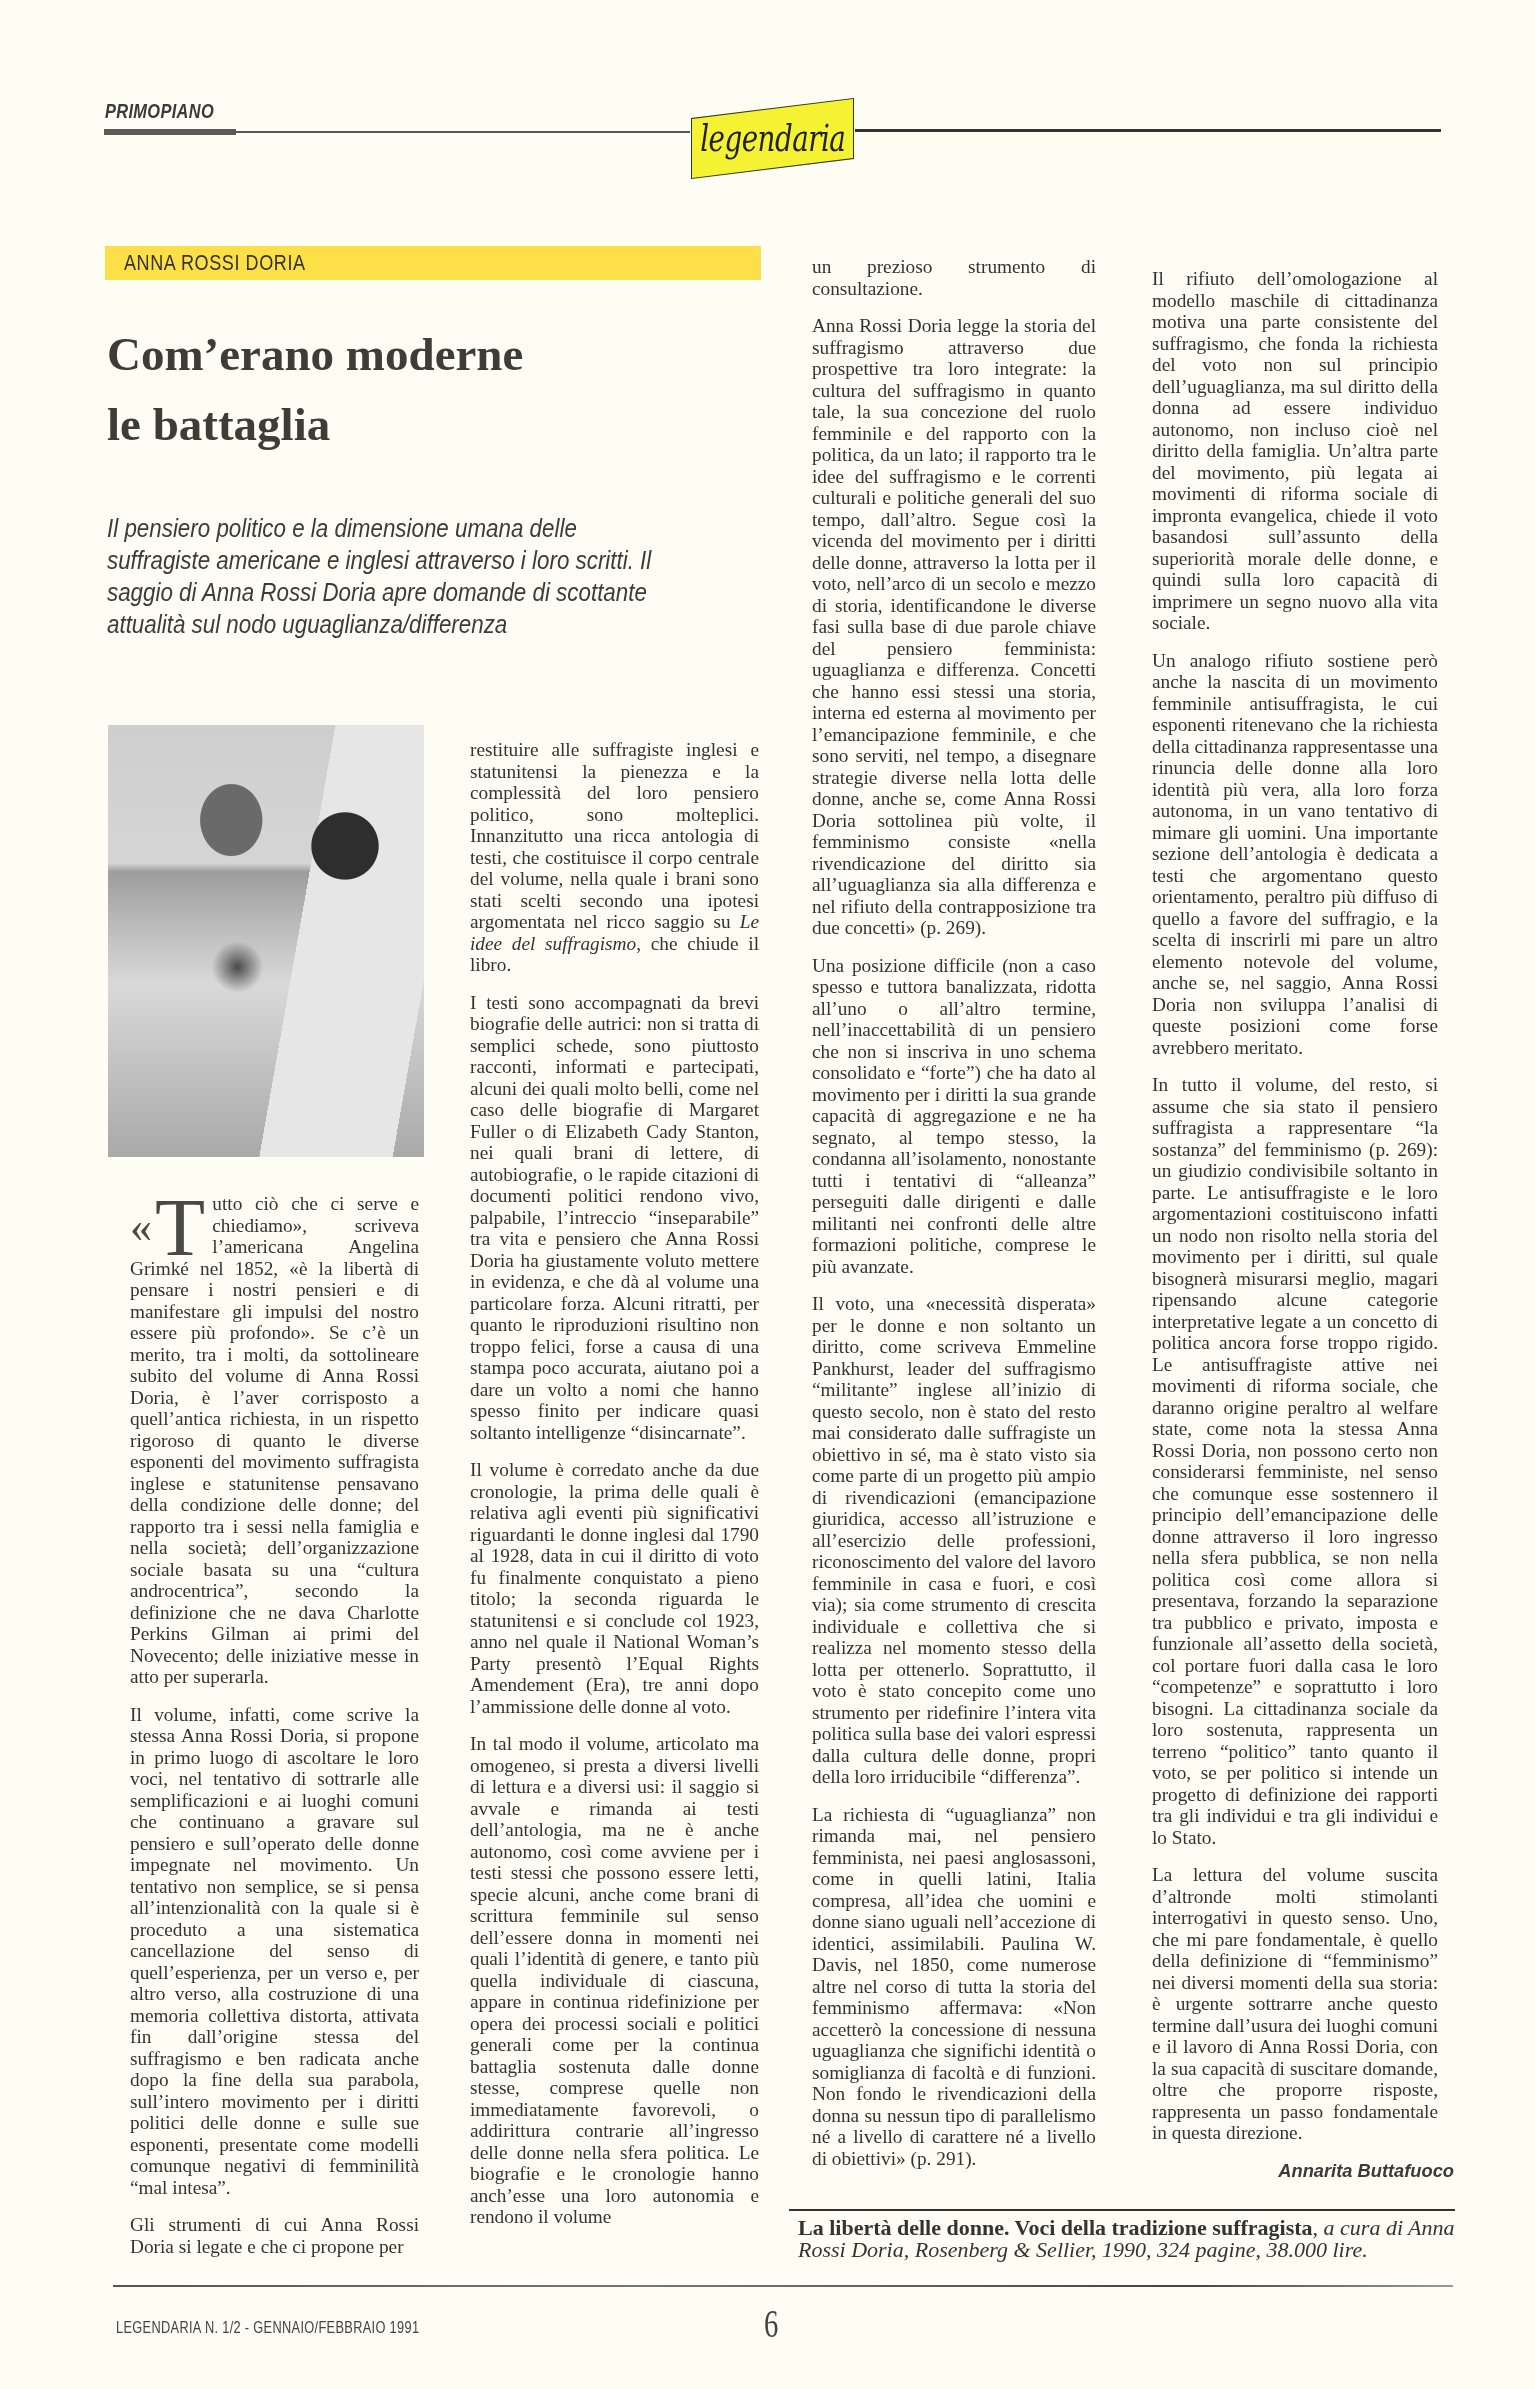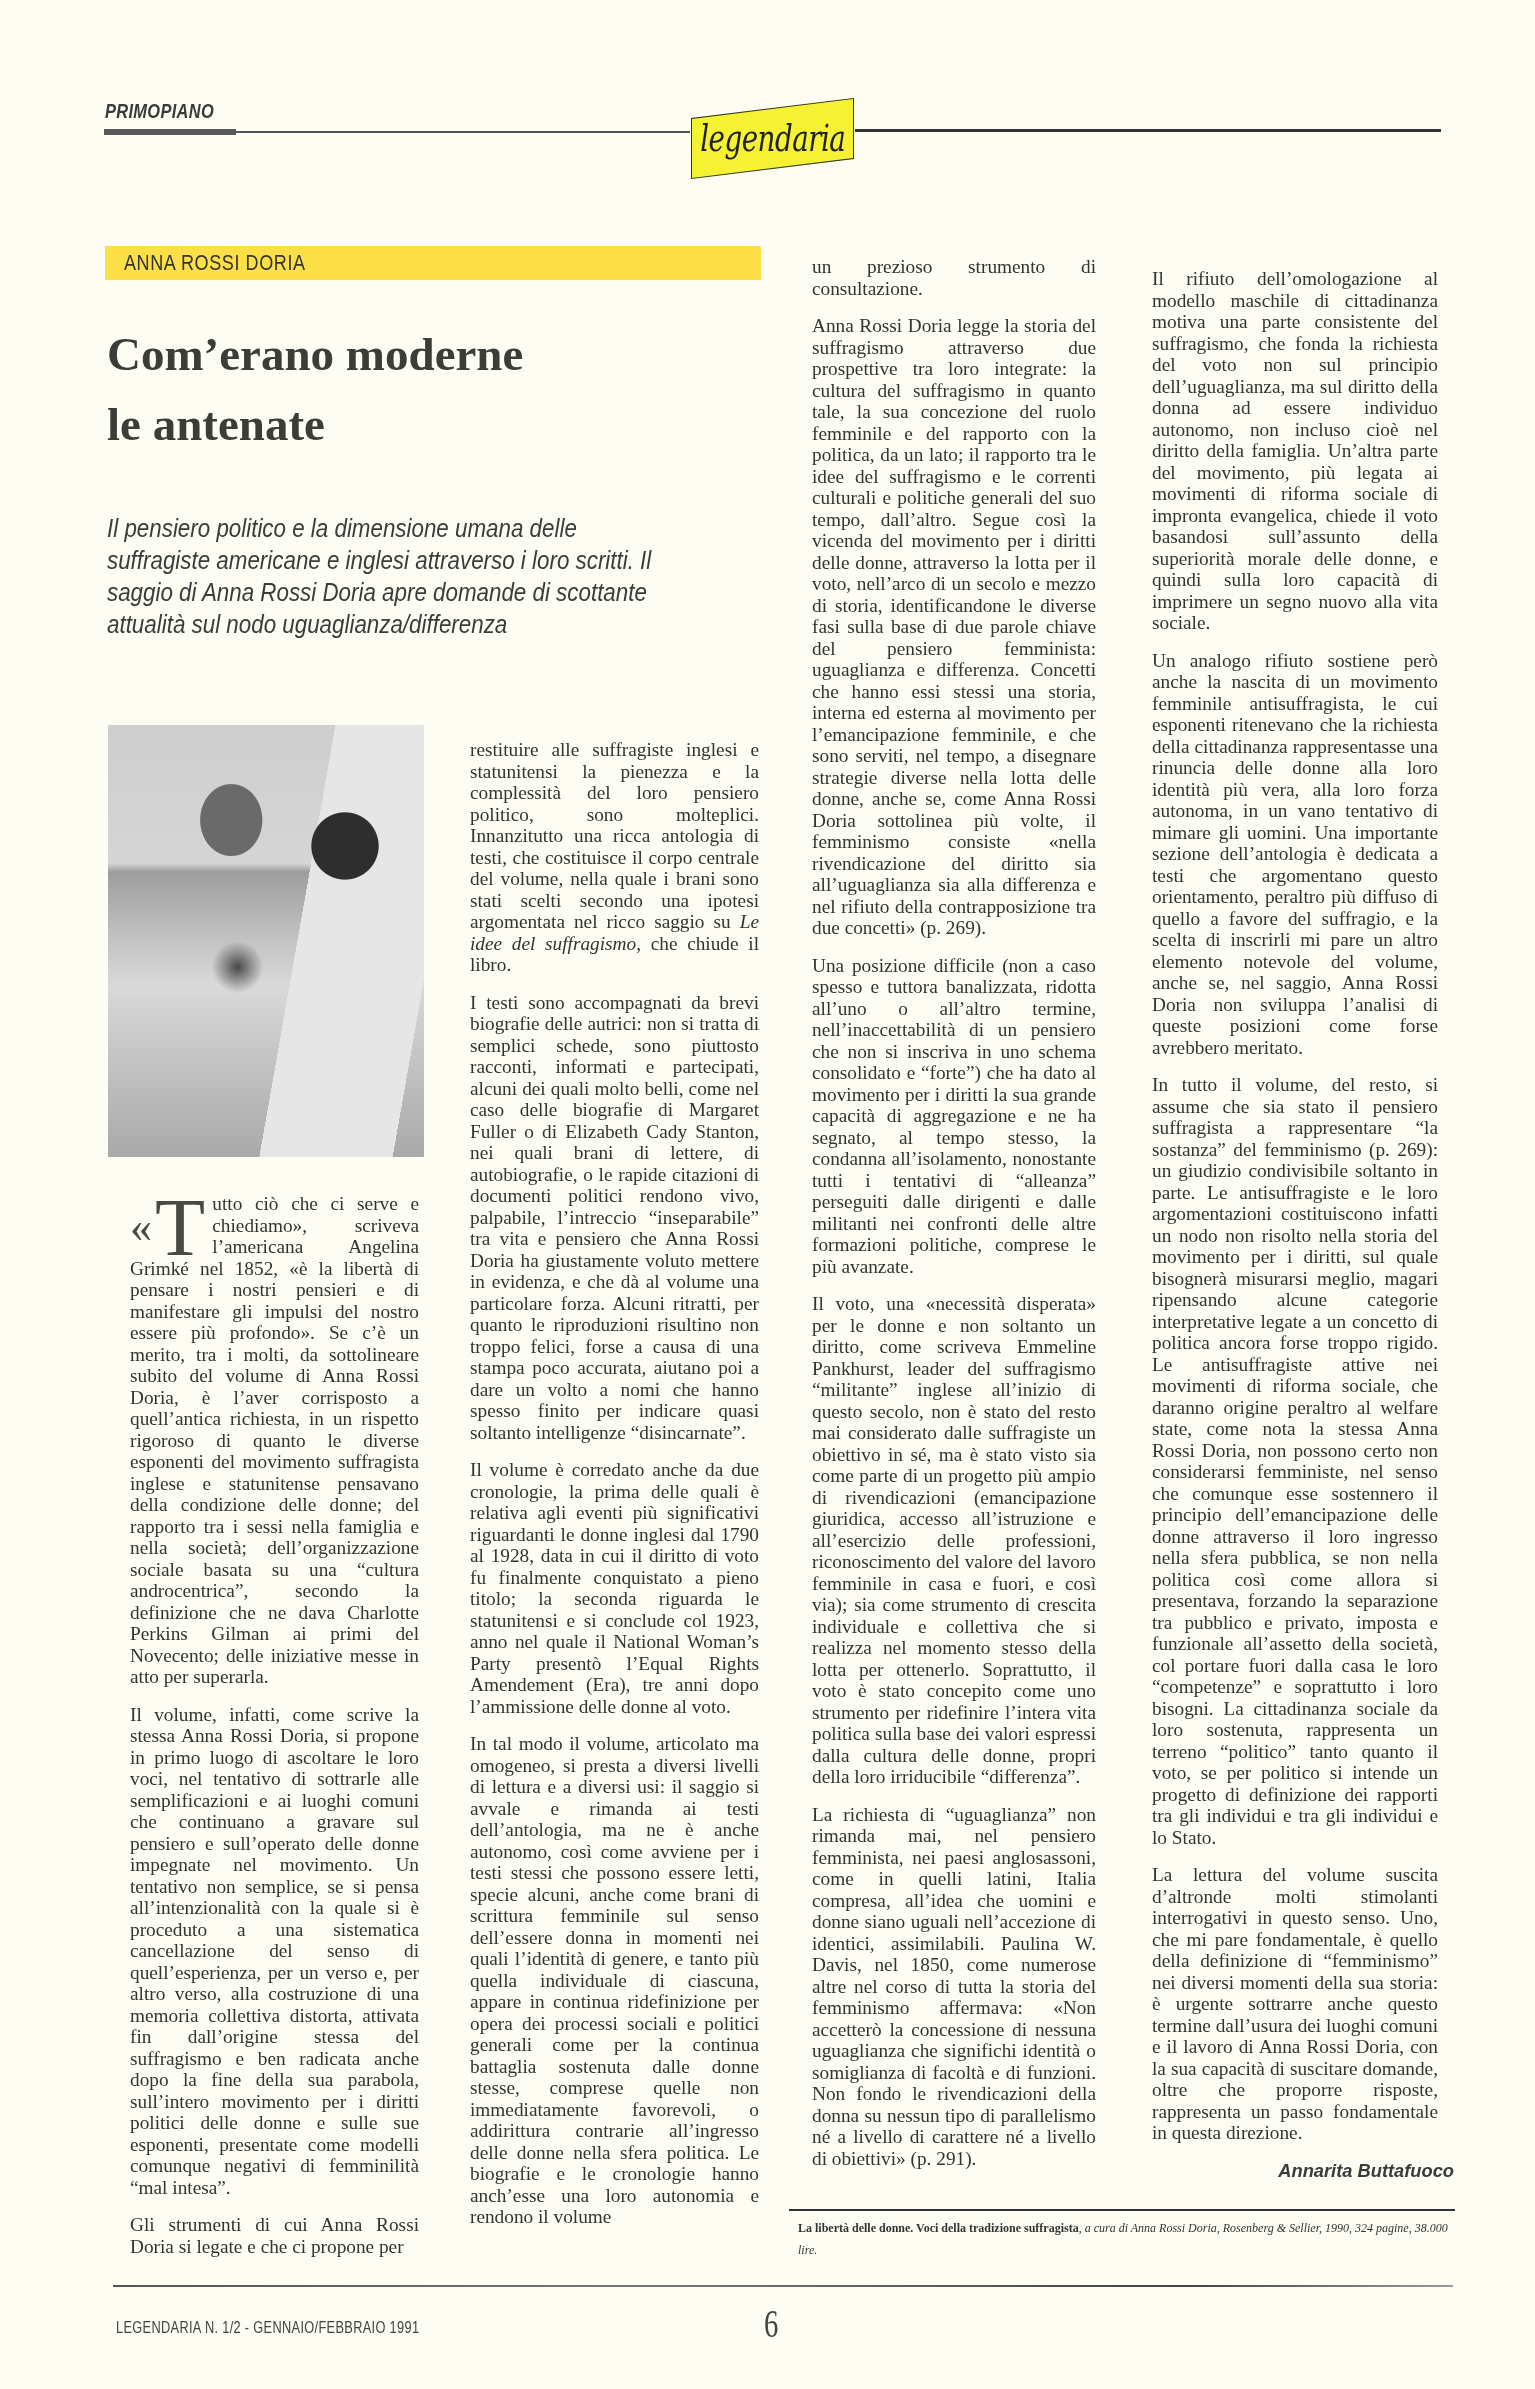--- a/index.html
+++ b/index.html
@@ -67,21 +67,21 @@
   .dropcap {
     float: left; font-size: 82px; line-height: 63px; margin: 2.9px 7.3px -2.9px 0; color: #4a4a45;
   }
   .dropcap .guil { font-size: 44px; vertical-align: 13px; margin-right: 2.9px; }
   .signature {
     text-align: right; font-family: "Liberation Sans", sans-serif; font-weight: bold; font-style: italic;
     font-size: 18.3px; margin-top: 1px; color: #3a3a3a;
   }
   .book-rule { left: 789px; top: 2209px; width: 666px; height: 1.5px; background: #333; }
   .book-ref {
-    left: 798px; top: 2217px; width: 659px; font-size: 12px; line-height: 22px; color: #333;
+    left: 798px; top: 2217px; width: 659px; font-size: 22px; line-height: 22px; color: #333;
   }
   .book-ref .btitle { font-weight: bold; }
   .book-ref .bdetails { font-style: italic; }
   
   .footer-rule { left: 113px; top: 2285px; width: 1340px; height: 2.2px; background: linear-gradient(90deg,#555,#777 40%,#444 80%,#999); }
   .footer-issue {
     left: 116px; top: 2319px; font-family: "Liberation Sans", sans-serif; font-size: 16px;
     color: #444; transform: scaleX(0.8); transform-origin: left; letter-spacing: 0.4px;
   }
   .page-number { left: 761px; top: 2299px; font-size: 41px; color: #444; transform: scaleX(0.7); }
@@ -96,21 +96,21 @@
 <div class="abs logo-box">
   <span class="logo-text">legendaria</span>
 </div>
 <div class="abs rule-right"></div>
 
 <div class="abs author-band">
   <span class="author-name">ANNA ROSSI DORIA</span>
 </div>
 <div class="abs headline">
   <div>Com’erano moderne</div>
-  <div>le antenate</div>
+  <div>le battaglia</div>
 </div>
 <div class="abs deck">Il pensiero politico e la dimensione umana delle suffragiste americane e inglesi attraverso i loro scritti. Il saggio di Anna Rossi Doria apre domande di scottante attualità sul nodo uguaglianza/differenza</div>
 
 <div class="abs photo">
   
 </div>
 
 <div class="col col1">
   <p class="dropcap-wrap">
     <span class="dropcap"><span class="guil">«</span><span>T</span></span><span>utto ciò che ci serve e chiediamo», scriveva l’americana Angelina Grimké nel 1852, «è la libertà di pensare i nostri pensieri e di manifestare gli impulsi del nostro essere più profondo». Se c’è un merito, tra i molti, da sottolineare subito del volume di Anna Rossi Doria, è l’aver corrisposto a quell’antica richiesta, in un rispetto rigoroso di quanto le diverse esponenti del movimento suffragista inglese e statunitense pensavano della condizione delle donne; del rapporto tra i sessi nella famiglia e nella società; dell’organizzazione sociale basata su una “cultura androcentrica”, secondo la definizione che ne dava Charlotte Perkins Gilman ai primi del Novecento; delle iniziative messe in atto per superarla.</span>

